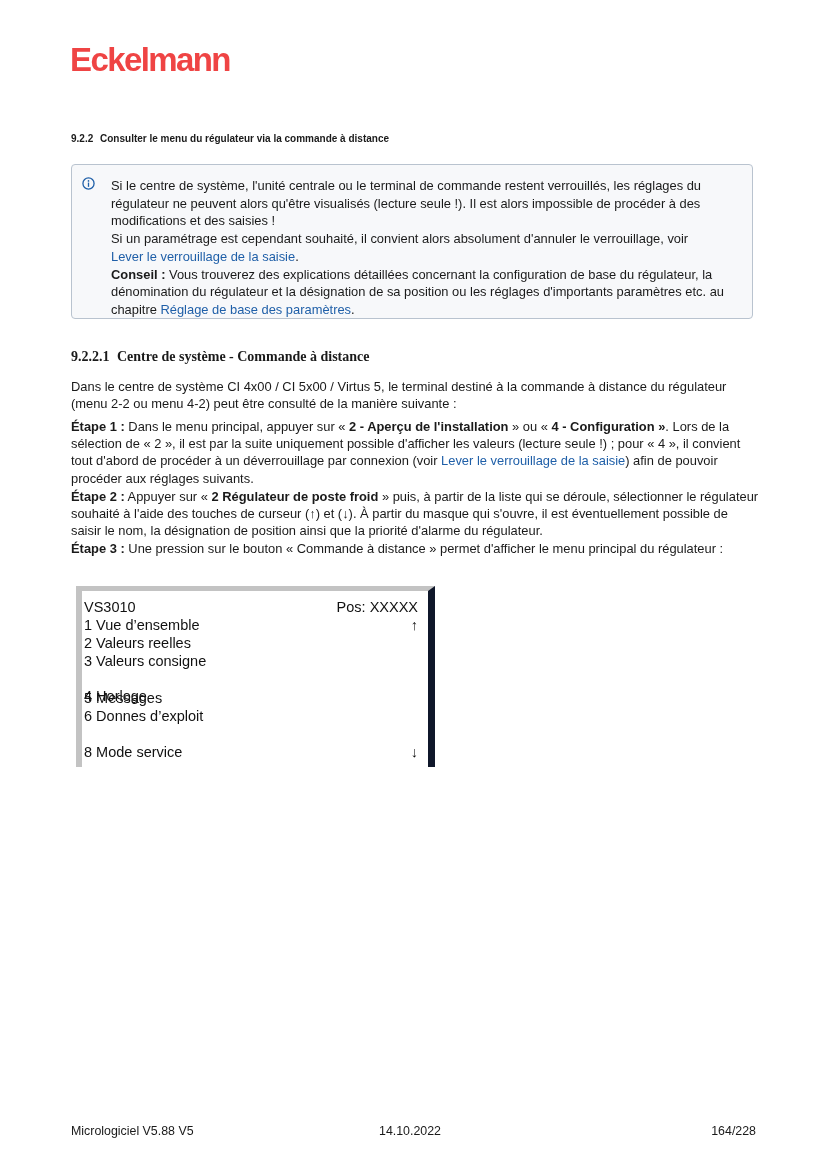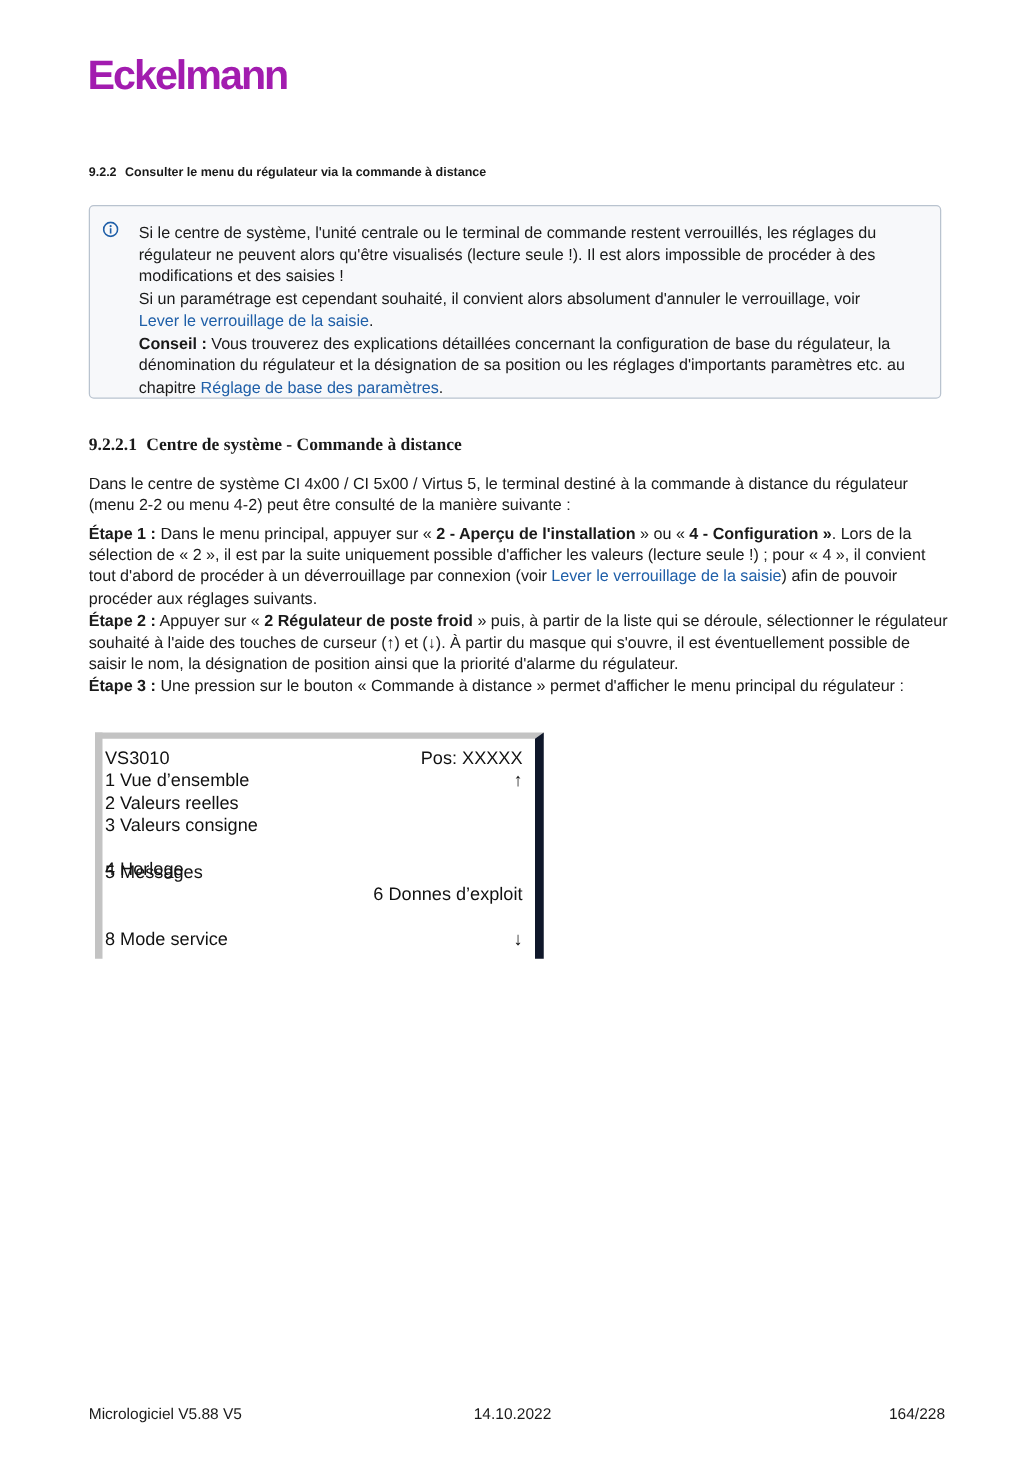--- a/index.html
+++ b/index.html
@@ -1,19 +1,19 @@
 <!DOCTYPE html>
 <html><head>
   <meta charset="utf-8">
   <style>
     html, body { margin: 0; padding: 0; background: #ffffff; }
     body { width: 827px; height: 1169px; position: relative; overflow: hidden;
       font-family: "Liberation Sans", sans-serif; color: #1a1a1a; }
     .logo { position: absolute; left: 70px; top: 40px; font-family: "Liberation Sans", sans-serif;
-      font-weight: bold; font-size: 33px; letter-spacing: -1.6px; color: #a21caf; line-height: 40px; }
+      font-weight: bold; font-size: 33px; letter-spacing: -1.6px; color: #ef4444; line-height: 40px; }
     .h2 { position: absolute; left: 71px; top: 133px; font-size: 10px; font-weight: bold; color: #1a1a1a; }
     .h2 .num { margin-right: 4px; }
     .info-box { position: absolute; left: 71px; top: 164px; width: 682px; height: 155px;
       border: 1.5px solid #b9c3cf; border-radius: 4px; background: #f7f8fa; box-sizing: border-box; }
     .info-icon { position: absolute; left: 82px; top: 177px; width: 13px; height: 13px; }
     .info-text { position: absolute; left: 111px; top: 177px; width: 635px; font-size: 12.9px; line-height: 17.7px; color: #1a1a1a; }
     a.link { color: #1f5fa8; text-decoration: none; }
     .h3 { position: absolute; left: 71px; top: 349px; font-size: 14px; font-weight: bold; font-family: Liberation Serif, serif; }
     .h3 .num { margin-right: 4px; }
     .para { position: absolute; left: 71px; width: 690px; font-size: 12.9px; line-height: 17.2px; color: #1a1a1a; }
@@ -71,21 +71,21 @@
     <span class="right">Pos: XXXXX</span>
   </div>
   <div class="term-row" style="top:25px;">
     <span>1 Vue d’ensemble</span>
     <span class="right">↑</span>
   </div>
   <div class="term-row" style="top:43px;">2 Valeurs reelles</div>
   <div class="term-row" style="top:61px;">3 Valeurs consigne</div>
   <div class="term-row" style="top:96px;">4 Horloge</div>
   <div class="term-row" style="top:98px;">5 Messages</div>
-  <div class="term-row" style="top:116px;text-align:right;">6 Donnes d’exploit</div>
+  <div class="term-row" style="top:116px;">6 Donnes d’exploit</div>
   <div class="term-row" style="top:152px;">
     <span>8 Mode service</span>
     <span class="right">↓</span>
   </div>
 </div>
 
 <div class="footer f-left">Micrologiciel V5.88 V5</div>
 <div class="footer f-center">14.10.2022</div>
 <div class="footer f-right">164/228</div>
 

